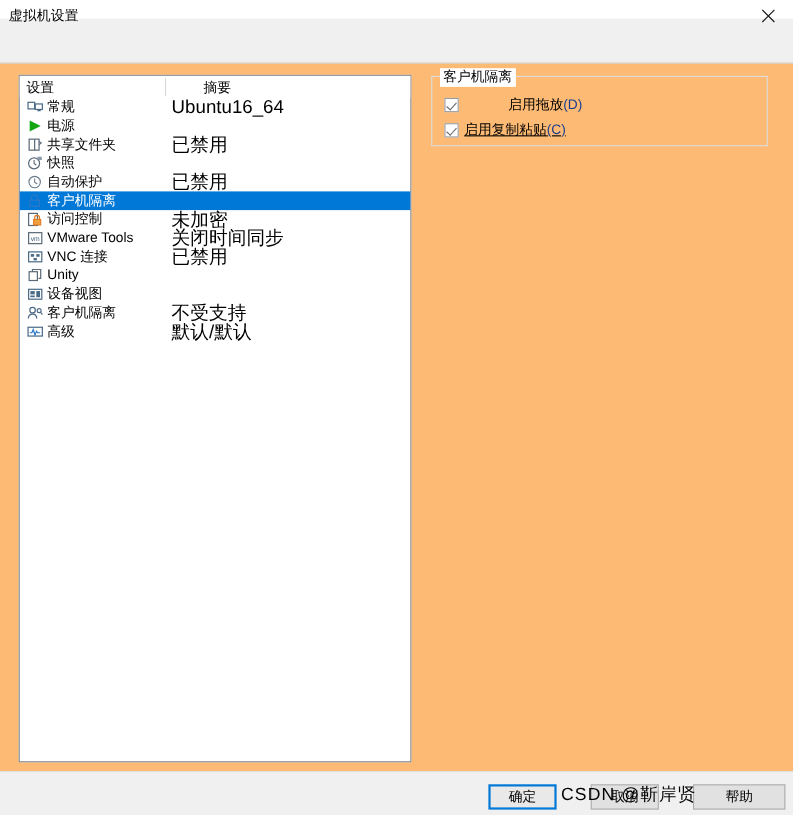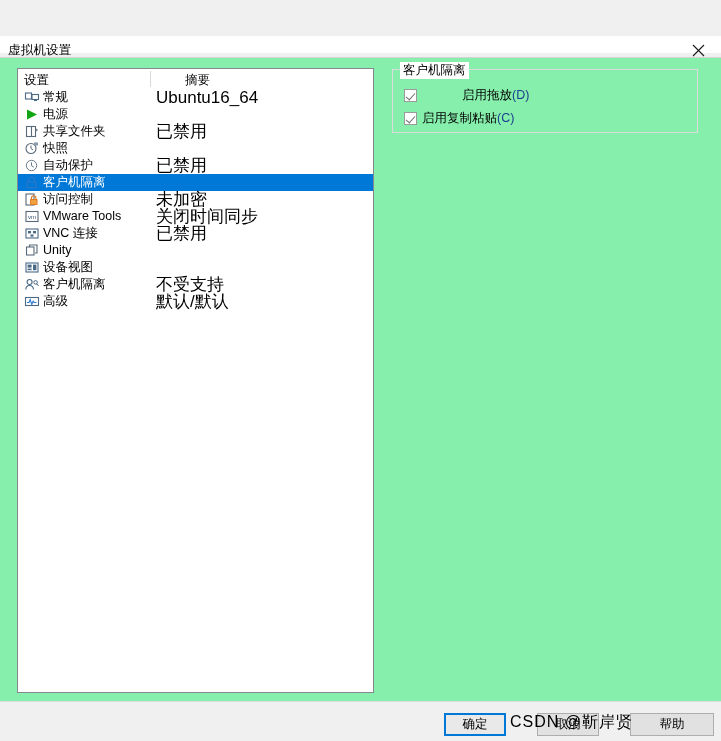--- a/index.html
+++ b/index.html
@@ -17,21 +17,20 @@
     position: relative;
     width: 721px; height: 741px;
     background: #f0f0f0;
   }
 
   
   #titlebar {
     position: absolute; left: 0; top: 0;
     width: 721px; height: 17px;
     background: #ffffff;
-    margin-top: 36px;
   }
   #title-text {
     position: absolute; left: 8px; top: 6px;
     font-size: 12.5px; color: #000;
     letter-spacing: .2px;
     white-space: nowrap;
   }
   #close-button {
     position: absolute; right: 0; top: 0;
     width: 45px; height: 29px;
@@ -65,21 +64,21 @@
     border-color: #d4d4d4;
     z-index: 3;
   }
   #tab-hardware { left: 6px; }
   #tab-options  { left: 48px; }
 
   
   #body-area {
     position: absolute; left: 0; top: 57px;
     width: 721px; height: 644px;
-    background: #86efac;
+    background: #fdba74;
     border-top: 1px solid #d4d4d4;
   }
 
   
   #settings-panel {
     position: absolute; left: 17px; top: 10px;
     width: 357px; height: 625px;
     background: #ffffff;
     border: 1px solid #828790;
   }
@@ -147,21 +146,21 @@
     color: #000;
     white-space: nowrap;
   }
   .check-row {
     position: absolute; left: 11px;
     display: flex; align-items: center;
     cursor: default;
     white-space: nowrap;
   }
   #check-dragdrop  { top: 17px; gap: 40px; }
-  #check-copypaste { top: 40px; }
+  #check-copypaste { top: 40px; text-decoration: underline; }
   .checkbox {
     width: 13px; height: 13px;
     border: 1px solid #9a9a9a;
     background: #ffffff;
     margin-right: 5px;
     position: relative;
     flex: 0 0 auto;
   }
   .checkbox.checked::after {
     content: "";

